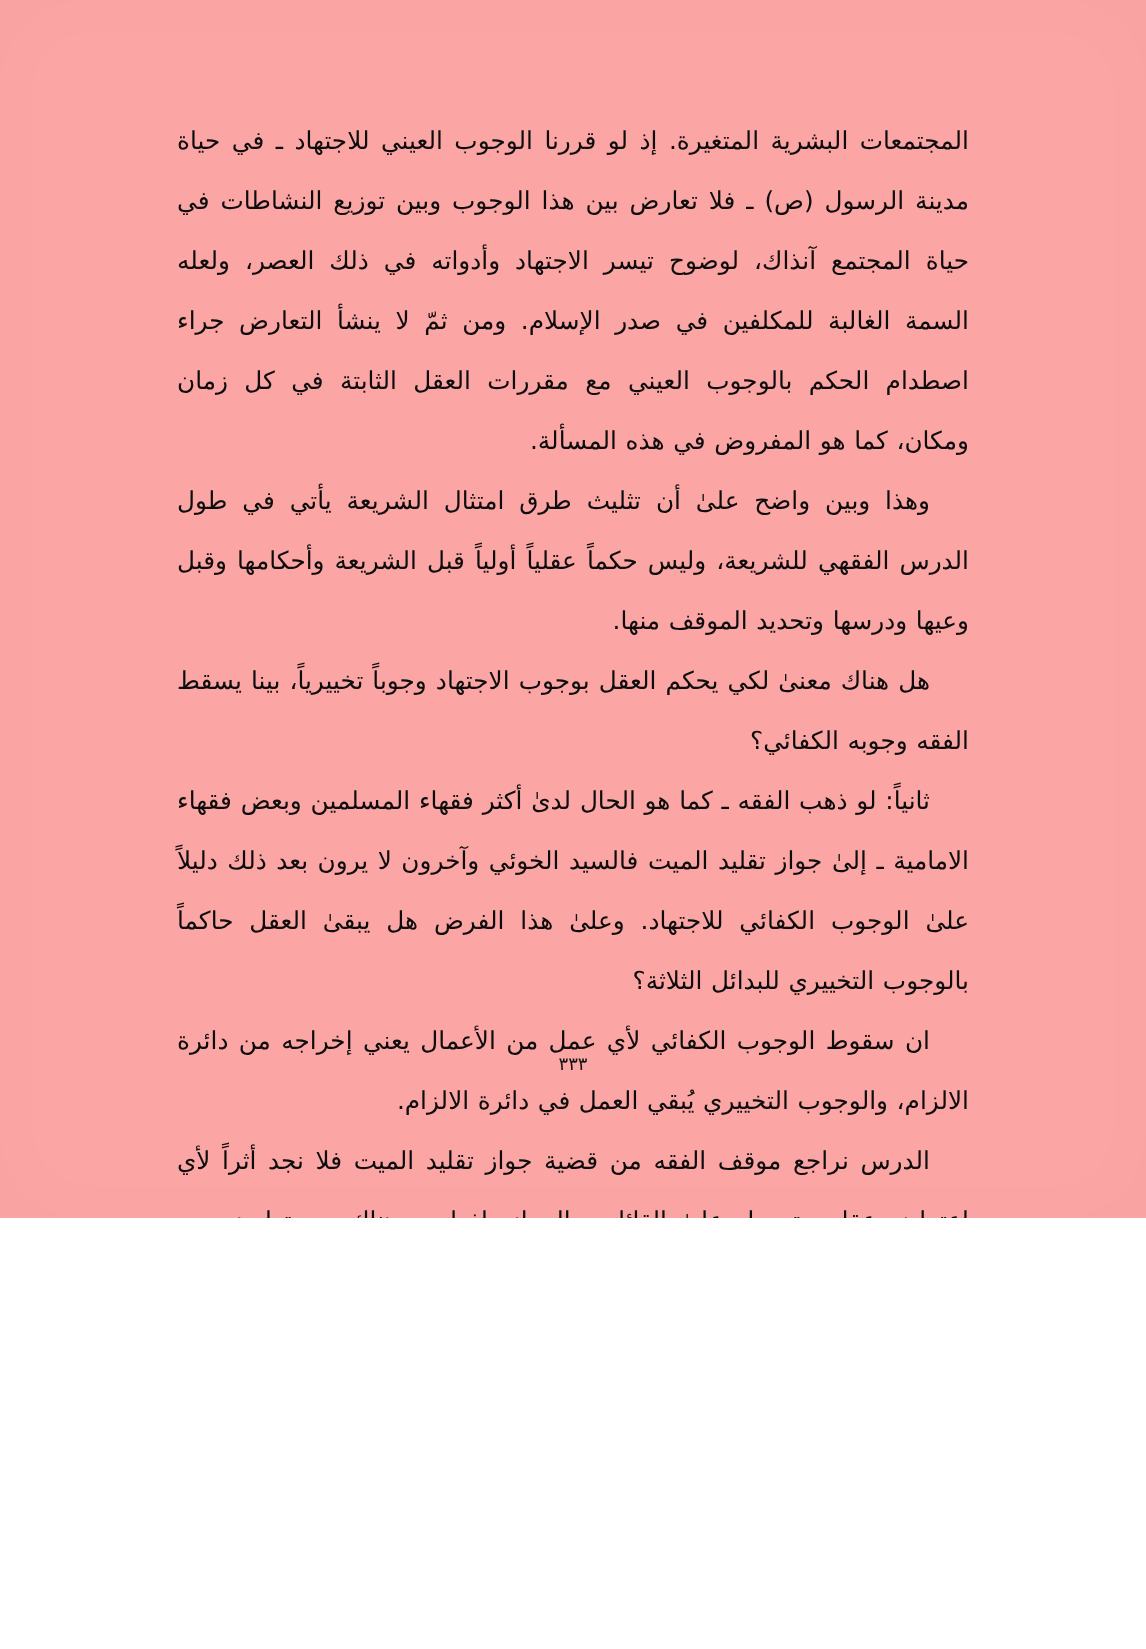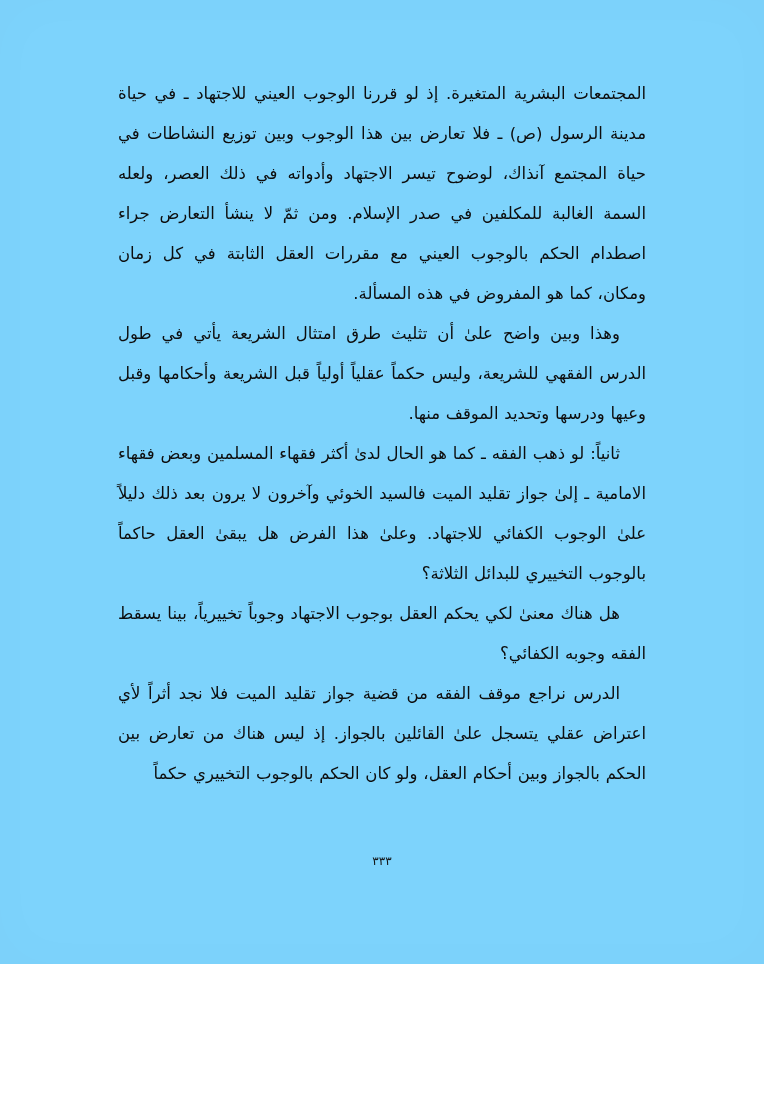--- a/index.html
+++ b/index.html
@@ -3,22 +3,22 @@
 <meta charset="utf-8">
 <style>
   html, body {
     margin: 0;
     padding: 0;
     background: #ffffff;
   }
   .page {
     position: relative;
     width: 764px;
-    height: 964px;
-    background: #7dd3fc;
+    height: 812px;
+    background: #fca5a5;
     overflow: hidden;
     font-family: "DejaVu Sans", sans-serif;
     margin-left: 44px;
   }
   .text-block {
     position: absolute;
     top: 74px;
     right: 118px;
     left: 118px;
     direction: rtl;
@@ -58,20 +58,21 @@
   }
 </style>
 </head>
 <body>
 
 <div class="page">
 
   <div class="text-block">
     <p class="para para-p1">المجتمعات البشرية المتغيرة. إذ لو قررنا الوجوب العيني للاجتهاد ـ في حياة مدينة الرسول (ص) ـ فلا تعارض بين هذا الوجوب وبين توزيع النشاطات في حياة المجتمع آنذاك، لوضوح تيسر الاجتهاد وأدواته في ذلك العصر، ولعله السمة الغالبة للمكلفين في صدر الإسلام. ومن ثمّ لا ينشأ التعارض جراء اصطدام الحكم بالوجوب العيني مع مقررات العقل الثابتة في كل زمان ومكان، كما هو المفروض في هذه المسألة.</p>
     <p class="para indent">وهذا وبين واضح علىٰ أن تثليث طرق امتثال الشريعة يأتي في طول الدرس الفقهي للشريعة، وليس حكماً عقلياً أولياً قبل الشريعة وأحكامها وقبل وعيها ودرسها وتحديد الموقف منها.</p>
+    <p class="para indent">هل هناك معنىٰ لكي يحكم العقل بوجوب الاجتهاد وجوباً تخييرياً، بينا يسقط الفقه وجوبه الكفائي؟</p>
     <p class="para indent">ثانياً: لو ذهب الفقه ـ كما هو الحال لدىٰ أكثر فقهاء المسلمين وبعض فقهاء الامامية ـ إلىٰ جواز تقليد الميت فالسيد الخوئي وآخرون لا يرون بعد ذلك دليلاً علىٰ الوجوب الكفائي للاجتهاد. وعلىٰ هذا الفرض هل يبقىٰ العقل حاكماً بالوجوب التخييري للبدائل الثلاثة؟</p>
-    <p class="para indent">هل هناك معنىٰ لكي يحكم العقل بوجوب الاجتهاد وجوباً تخييرياً، بينا يسقط الفقه وجوبه الكفائي؟</p>
+    <p class="para indent">ان سقوط الوجوب الكفائي لأي عمل من الأعمال يعني إخراجه من دائرة الالزام، والوجوب التخييري يُبقي العمل في دائرة الالزام.</p>
     <p class="para indent">الدرس نراجع موقف الفقه من قضية جواز تقليد الميت فلا نجد أثراً لأي اعتراض عقلي يتسجل علىٰ القائلين بالجواز. إذ ليس هناك من تعارض بين الحكم بالجواز وبين أحكام العقل، ولو كان الحكم بالوجوب التخييري حكماً</p>
   </div>
 
   <div class="page-number">٣٣٣</div>
 
 </div>
 
 </body></html>

